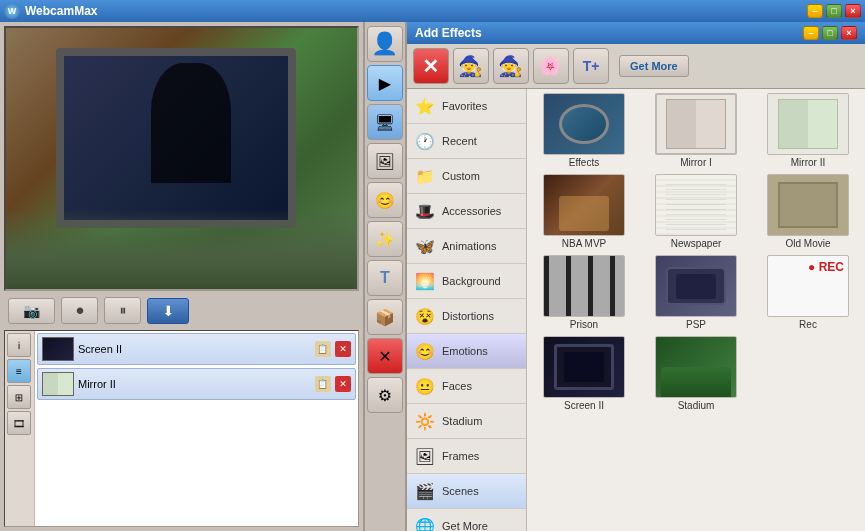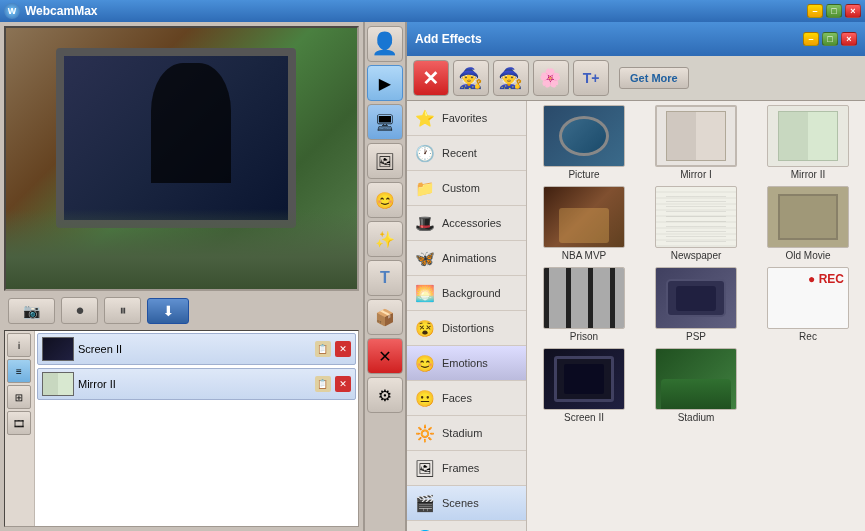--- a/index.html
+++ b/index.html
@@ -226,21 +226,21 @@
 
     
     .right-panel {
       flex: 1;
       background: #e0d8d0;
       display: flex;
       flex-direction: column;
     }
     .effects-title-bar {
       background: linear-gradient(to bottom, #4a90d9 0%, #2e6bb5 100%);
-      height: 34px;
+      height: 22px;
       display: flex;
       align-items: center;
       padding: 0 8px;
       color: white;
       font-weight: bold;
       font-size: 12px;
       gap: 43px;
     }
     .effects-title-controls {
       margin-left: auto;
@@ -525,21 +525,21 @@
 
       </div>
 
       <div class="effects-grid-area">
         <div class="effects-grid">
 
           <div class="effect-item">
             <div class="effect-thumb thumb-looking">
               <div style="width:50px;height:40px;border:3px solid #888;border-radius:50%;background:linear-gradient(135deg,#3a6a8a,#1a4a6a);"></div>
             </div>
-            <span class="effect-label">Picture</span>
+            <span class="effect-label">Effects</span>
           </div>
 
           <div class="effect-item">
             <div class="effect-thumb" style="background: #e8e4e0; border:2px solid #c0b8b0; display:flex; align-items:center; justify-content:center;">
               <div style="width:60px;height:50px;background:linear-gradient(to right,#d0c8c0 50%,#e0d8d0 50%);border:1px solid #b0a898;"></div>
             </div>
             <span class="effect-label">Mirror I</span>
           </div>
 
           <div class="effect-item">

